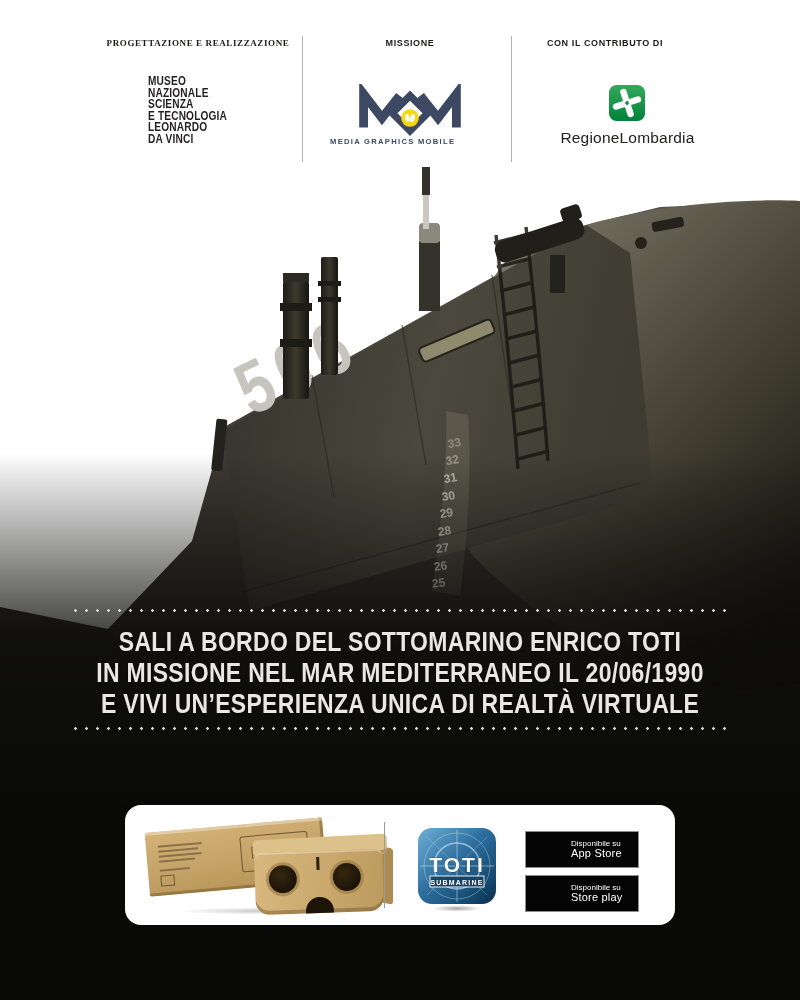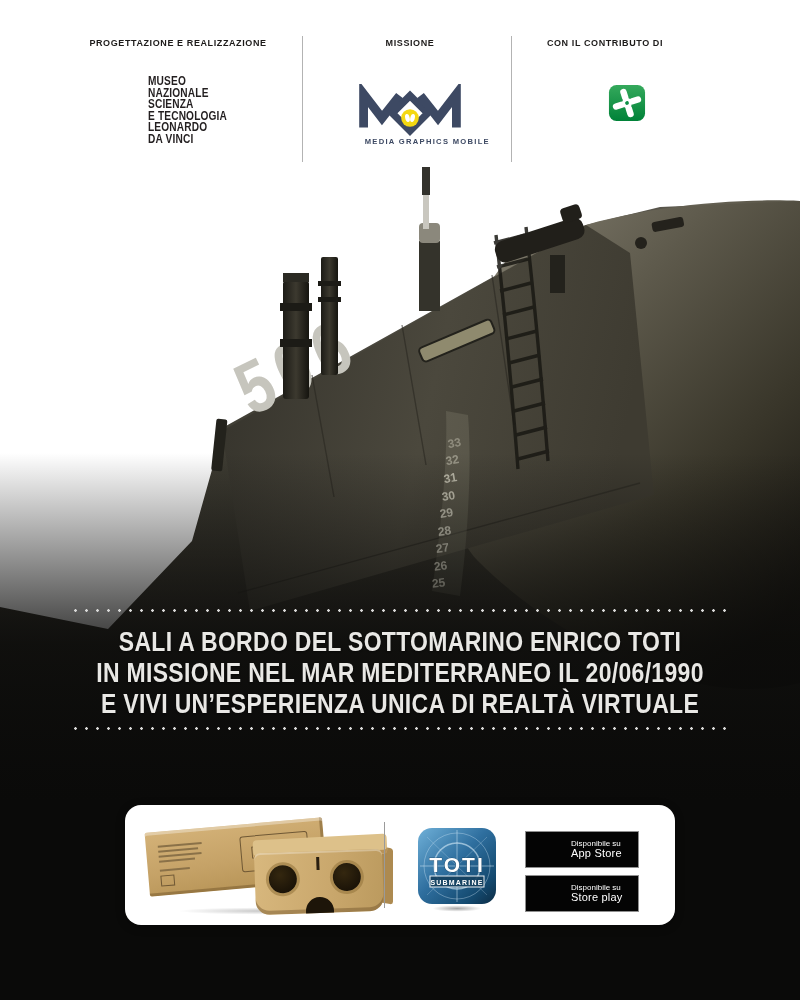--- a/index.html
+++ b/index.html
@@ -6,21 +6,21 @@
   .page{position:relative;width:800px;height:1000px;margin:0 auto;background:#fff;overflow:hidden;
         font-family:"Liberation Sans","DejaVu Sans",sans-serif;}
   .abs{position:absolute;}
 
   
   .col-label{position:absolute;top:38px;font-size:9px;font-weight:bold;letter-spacing:.6px;
              color:#1d1b1a;text-align:center;}
   .vdiv{position:absolute;top:36px;height:126px;width:1px;background:#b3b3b3;}
   .museum{position:absolute;left:148px;top:75px;font-weight:bold;font-size:13px;line-height:11.6px;
           color:#231f20;transform:scaleX(.78);transform-origin:left top;letter-spacing:.2px;}
-  .mgm-caption{position:absolute;left:330px;top:137px;width:160px;text-align:right;
+  .mgm-caption{position:absolute;left:330px;top:137px;width:160px;text-align:left;
                font-size:7.6px;font-weight:bold;letter-spacing:1.3px;color:#3d4963;}
   .rl-caption{position:absolute;left:535px;top:129px;width:185px;text-align:center;
               font-size:15.5px;letter-spacing:.2px;color:#222120;}
 
   
   .photo-svg{position:absolute;left:0;top:163px;}
   .photo-svg text{font-family:"Liberation Sans","DejaVu Sans",sans-serif;}
 
   
   .dotline{position:absolute;left:70px;width:660px;height:3px;
@@ -76,21 +76,21 @@
   .badge + .badge{margin-top:7px;}
   .badge .txt{color:#fff;line-height:1.05;white-space:nowrap;}
   .badge .l1{font-size:8px;display:block;}
   .badge .l2{font-size:11px;display:block;letter-spacing:.2px;}
 </style>
 </head>
 <body>
 
 <div class="page">
 
-  <div class="col-label" style="left:80px;width:196px;">PROGETTAZIONE E REALIZZAZIONE</div>
+  <div class="col-label" style="left:100px;width:196px;font-family:Liberation Serif, serif;">PROGETTAZIONE E REALIZZAZIONE</div>
   <div class="col-label" style="left:330px;width:160px;">MISSIONE</div>
   <div class="col-label" style="left:520px;width:170px;">CON IL CONTRIBUTO DI</div>
 
   <div class="vdiv" style="left:302px;"></div>
   <div class="vdiv" style="left:511px;"></div>
 
   <div class="museum">
     <div>MUSEO</div>
     <div>NAZIONALE</div>
     <div>SCIENZA</div>
@@ -119,20 +119,21 @@
     <rect x="1" y="1" width="38" height="38" rx="8" fill="url(#gRL)"></rect>
     <g transform="rotate(-18 20 20)" fill="#fff">
       <rect x="16.6" y="4.5" width="6.8" height="13" rx="3.4"></rect>
       <rect x="16.6" y="22.5" width="6.8" height="13" rx="3.4"></rect>
       <rect x="4.5" y="16.6" width="13" height="6.8" rx="3.4"></rect>
       <rect x="22.5" y="16.6" width="13" height="6.8" rx="3.4"></rect>
       <circle cx="20" cy="20" r="5.2"></circle>
     </g>
     <circle cx="20" cy="20" r="2" fill="#0c9146" transform="rotate(-18 20 20)"></circle>
   </svg>
+  <div class="rl-caption">RegioneLombardia</div>
 
   <svg class="photo-svg" width="800" height="640" viewBox="0 0 800 640">
     <defs>
       <linearGradient id="gHull" x1="0" y1="0" x2="0" y2="1">
         <stop offset="0" stop-color="#59564c"></stop>
           <stop offset=".45" stop-color="#3c3a31"></stop>
         <stop offset="1" stop-color="#1b1915"></stop>
       </linearGradient>
       <linearGradient id="gBow" x1="0" y1="0" x2=".75" y2="1">
         <stop offset="0" stop-color="#8a8576"></stop>

